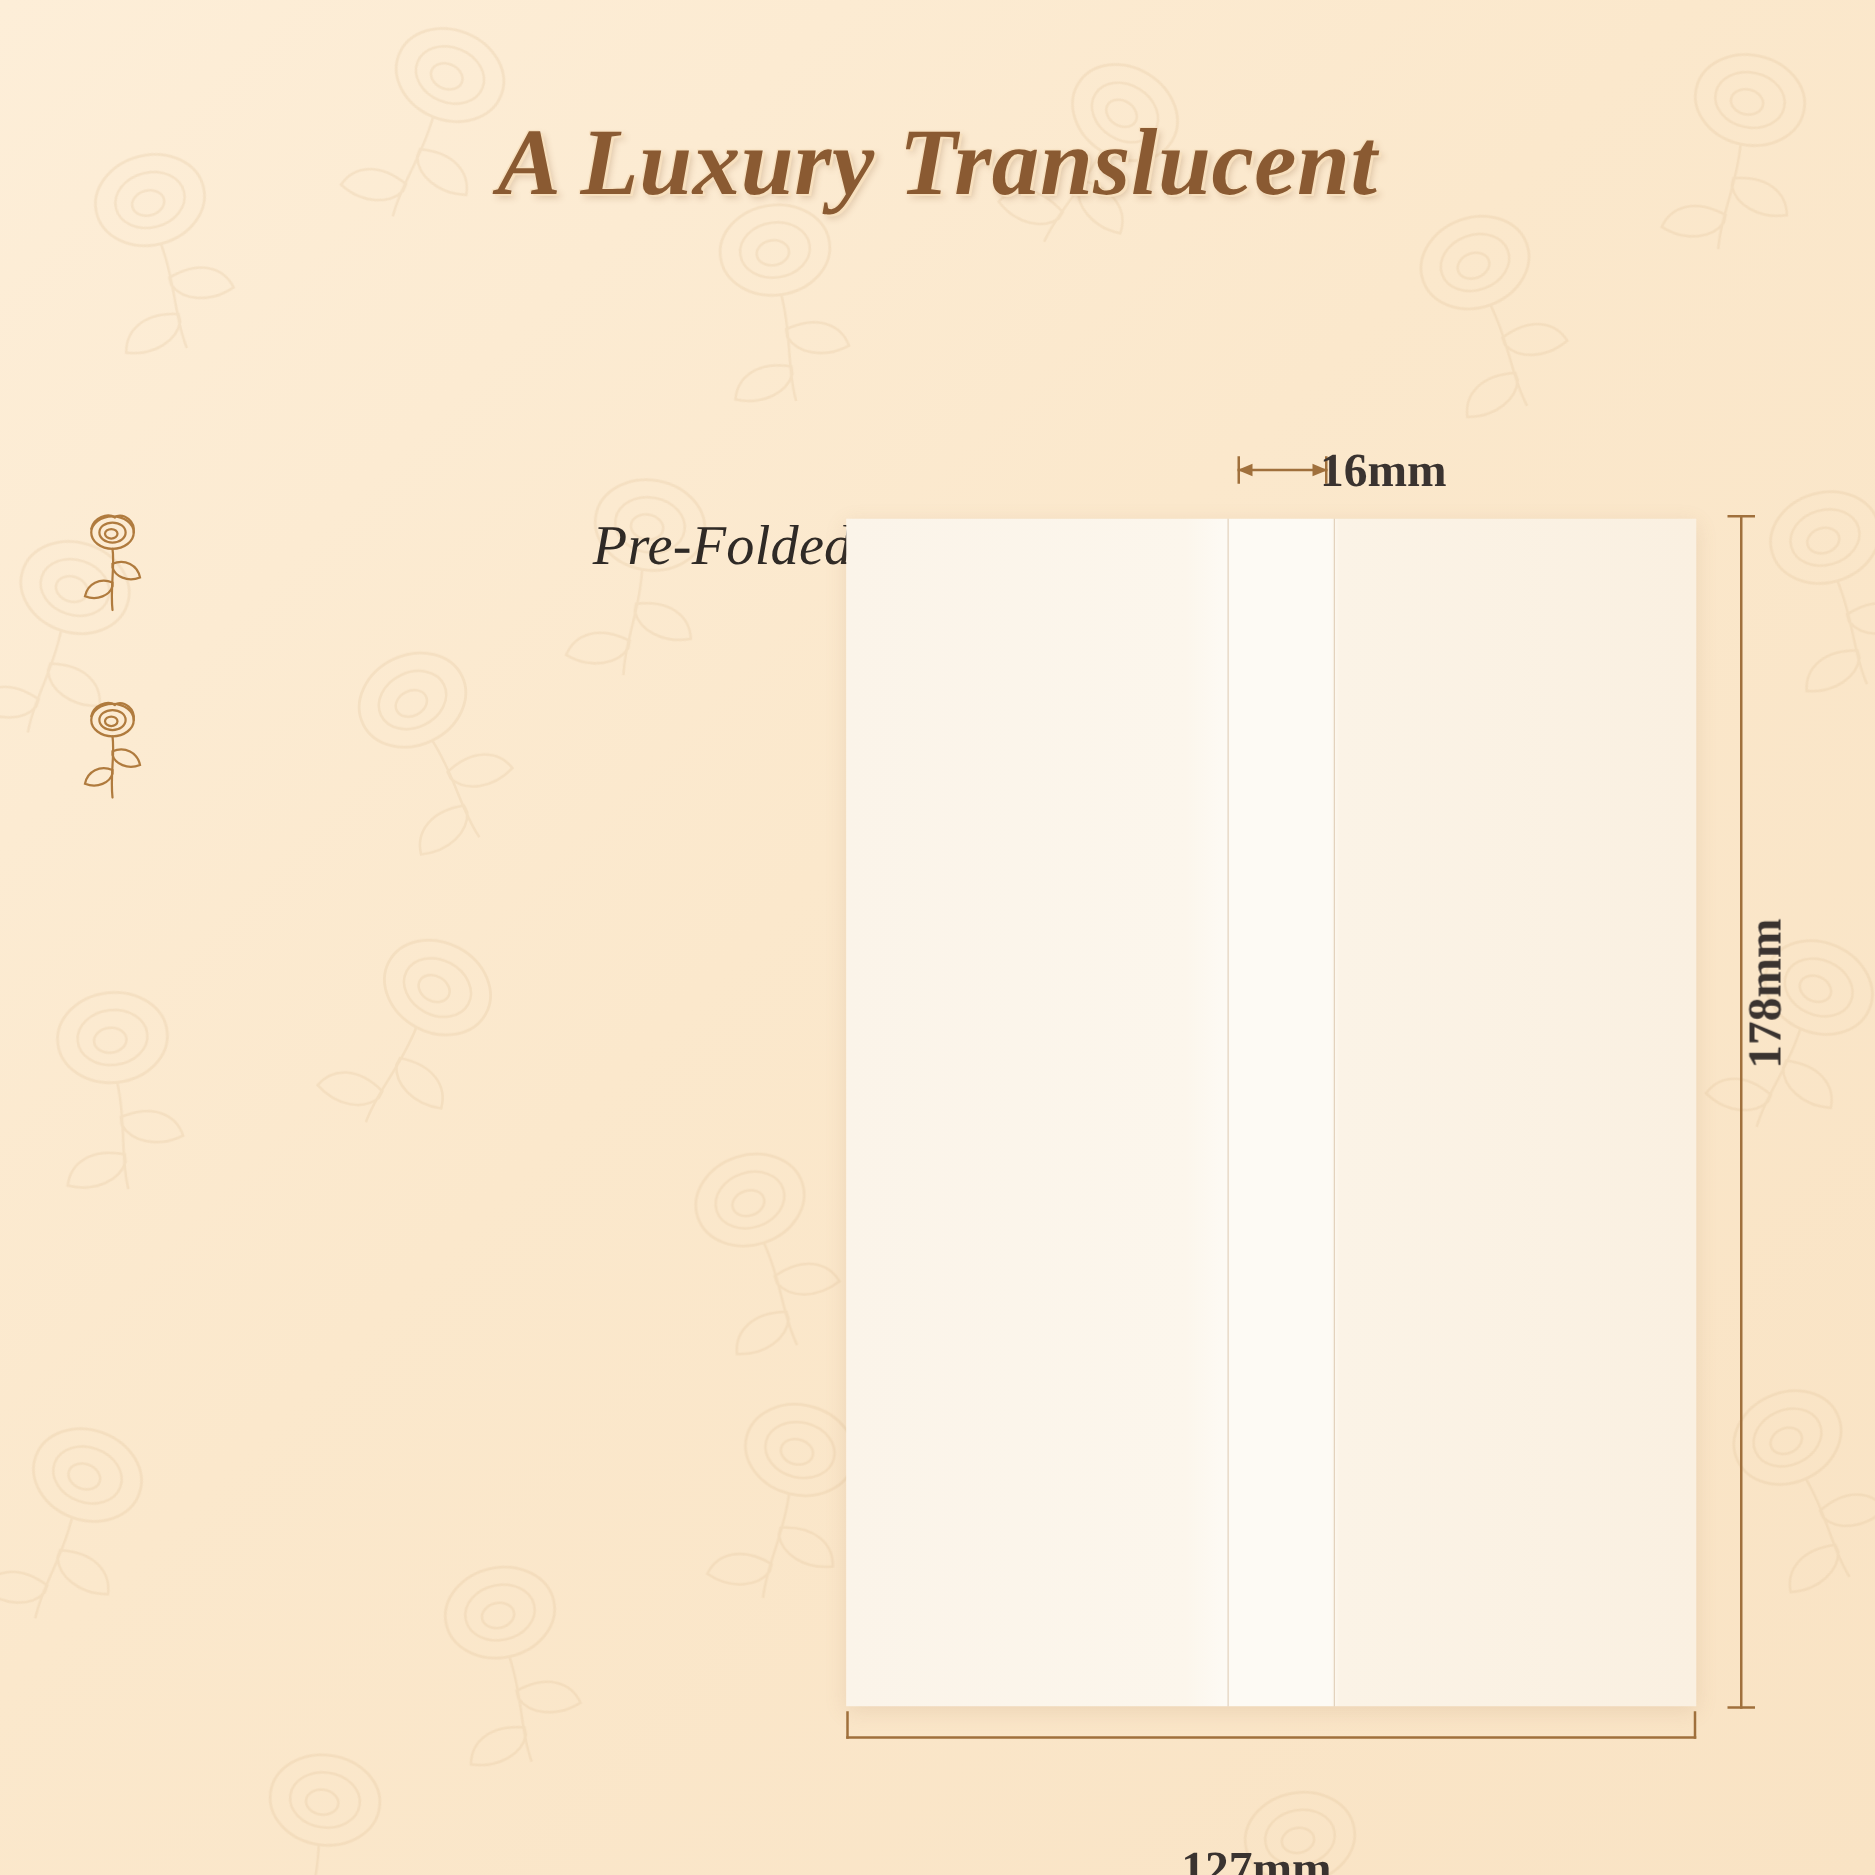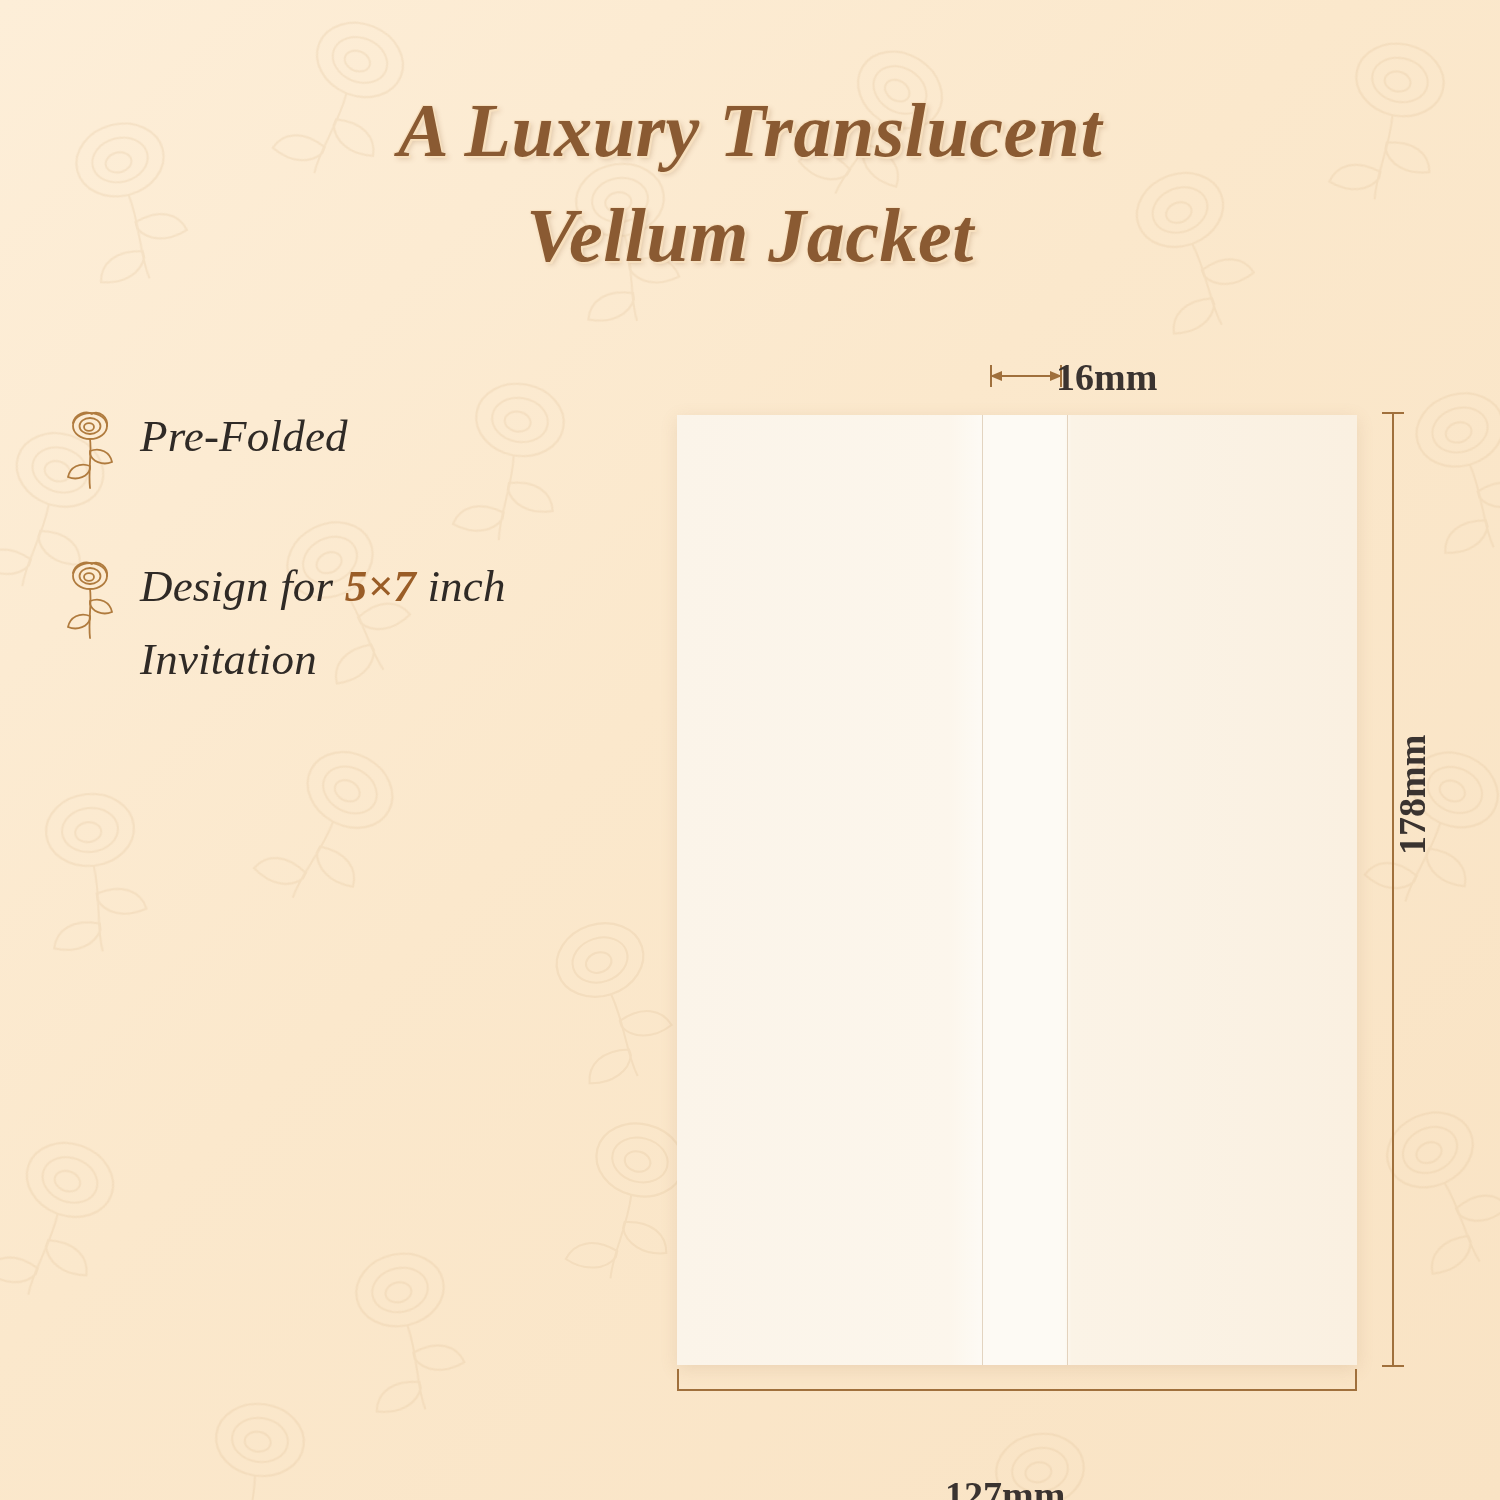--- a/index.html
+++ b/index.html
@@ -53,20 +53,21 @@
   #features {
     position: absolute;
     left: 62px;
     top: 400px;
     width: 620px;
   }
   .feature {
     display: flex;
     align-items: flex-start;
     margin-bottom: 58px;
+    justify-content: space-between;
   }
   .rose-icon {
     flex: 0 0 auto;
     width: 56px;
     height: 86px;
     margin-right: 22px;
     margin-top: 6px;
   }
   .feature-text {
     font-family: "Liberation Serif", serif;
@@ -195,21 +196,20 @@
       <use href="#rosesketch" x="400" y="1290" transform="rotate(-12 400 1290)"></use>
       <use href="#rosesketch" x="640" y="1160" transform="rotate(14 640 1160)"></use>
       <use href="#rosesketch" x="1430" y="1150" transform="rotate(-24 1430 1150)"></use>
       <use href="#rosesketch" x="260" y="1440" transform="rotate(8 260 1440)"></use>
       <use href="#rosesketch" x="1040" y="1470" transform="rotate(-10 1040 1470)"></use>
     </g>
   </svg>
 
   <div id="title-block">
     <div class="title-line">A Luxury Translucent</div>
-    <div class="title-line">Vellum Jacket</div>
   </div>
 
   <div id="features">
 
     <div class="feature">
       <svg class="rose-icon" viewBox="0 0 56 86">
         <g fill="none" stroke="#b07b3e" stroke-width="1.8" stroke-linecap="round">
           <ellipse cx="28" cy="20" rx="17" ry="13"></ellipse>
           <ellipse cx="28" cy="20" rx="10.5" ry="8"></ellipse>
           <ellipse cx="27" cy="21" rx="5" ry="3.8"></ellipse>
@@ -230,21 +230,20 @@
           <ellipse cx="28" cy="20" rx="17" ry="13"></ellipse>
           <ellipse cx="28" cy="20" rx="10.5" ry="8"></ellipse>
           <ellipse cx="27" cy="21" rx="5" ry="3.8"></ellipse>
           <path d="M11 17 C13 8, 24 4, 30 8"></path>
           <path d="M45 20 C46 11, 38 5, 31 7"></path>
           <path d="M28 33 C30 48, 26 64, 28 82"></path>
           <path d="M28 45 C38 41, 48 46, 50 56 C40 60, 30 55, 28 48 Z"></path>
           <path d="M28 60 C18 56, 8 61, 6 71 C16 75, 26 70, 28 63 Z"></path>
         </g>
       </svg>
-      <div class="feature-text"><span>Design for </span><span class="hl">5×7</span><span> inch Invitation</span></div>
     </div>
 
 
   </div>
 
   <div id="product">
     <div class="fold" id="fold-left"></div>
     <div class="fold" id="fold-right"></div>
   </div>
 

